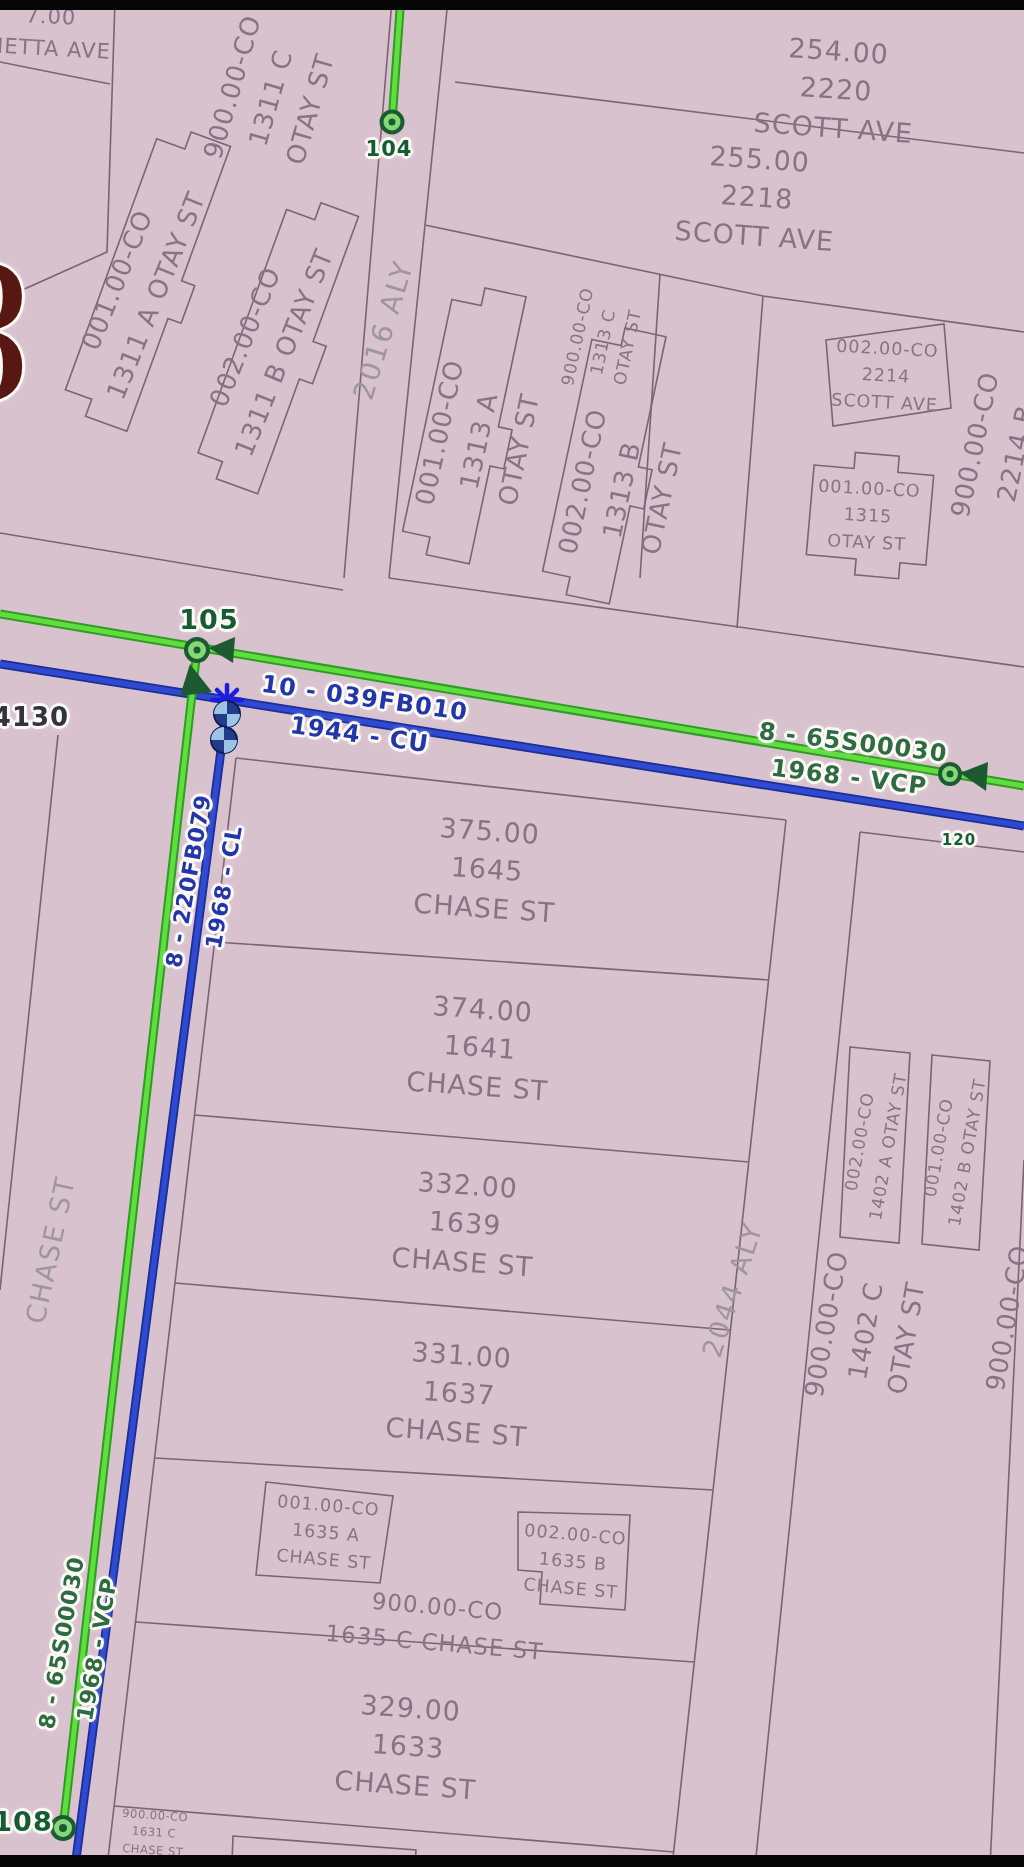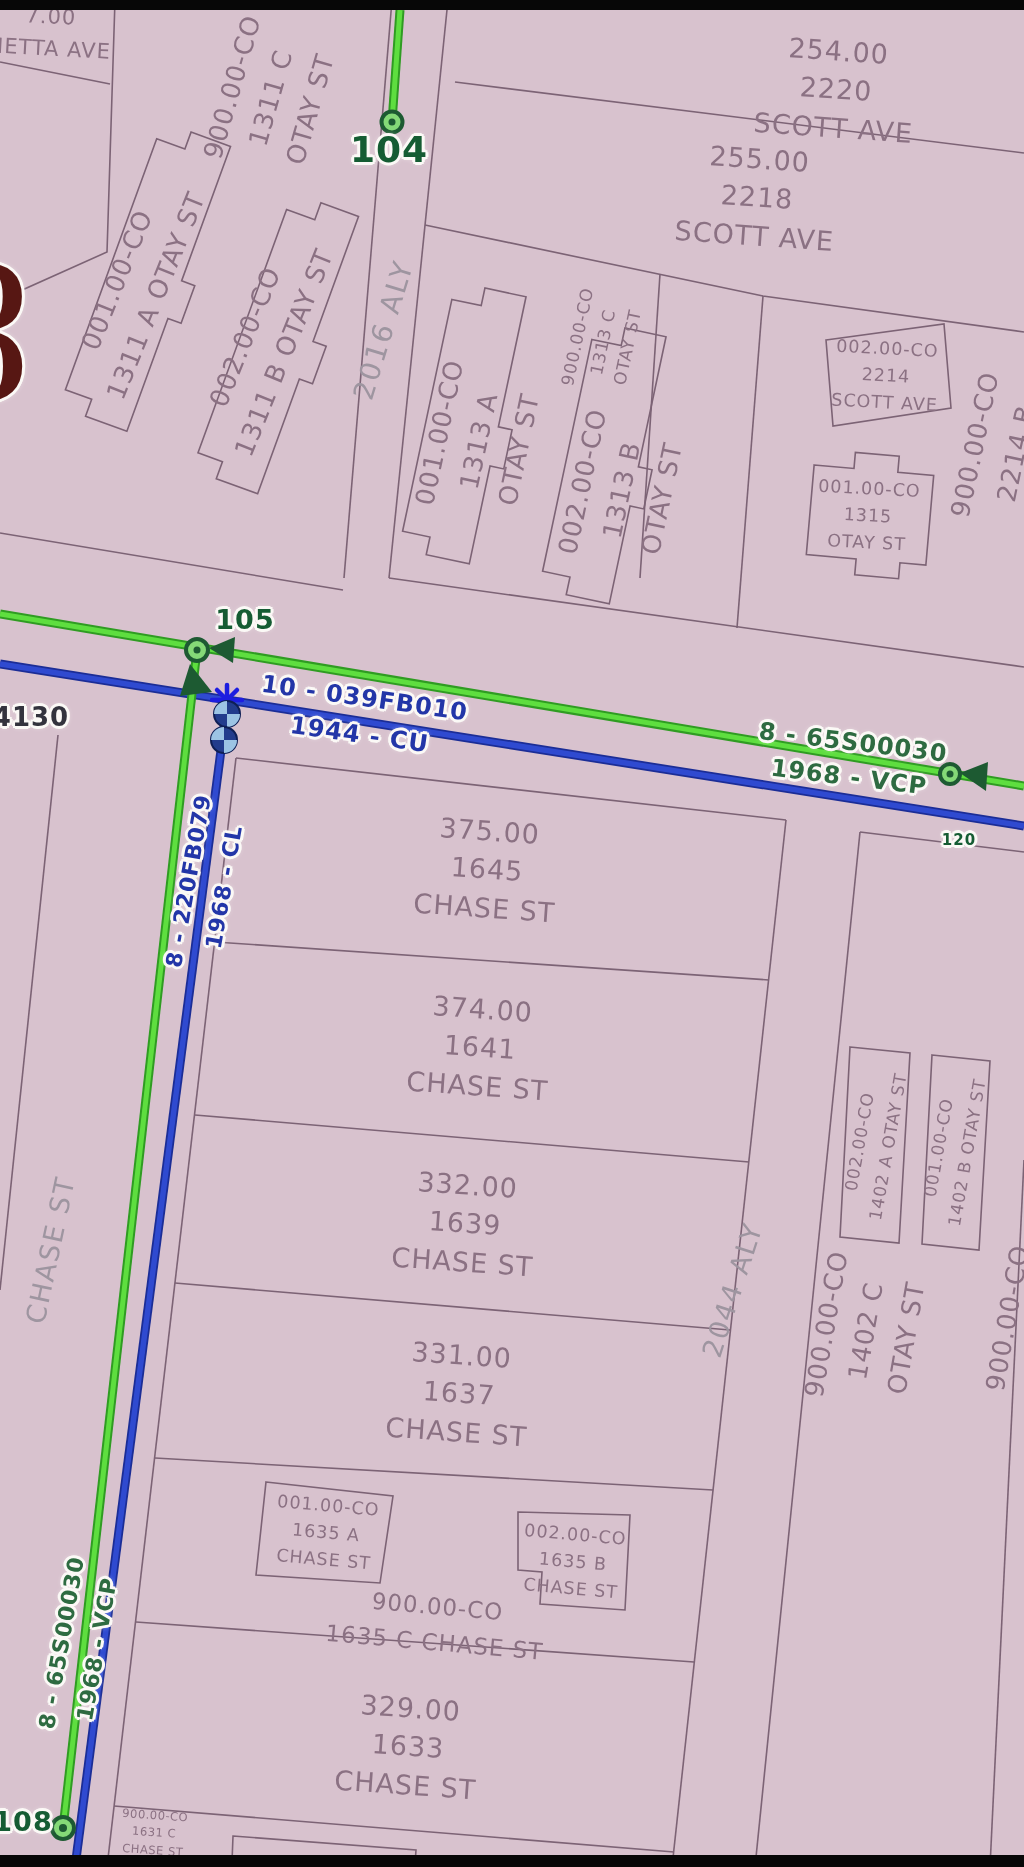--- a/index.html
+++ b/index.html
@@ -271,24 +271,24 @@
   <div class="lbl street" style="left:384px;top:330px;font-size:28px;transform:translate(-50%,-50%) rotate(-73deg);">
     <span>2016 ALY</span>
   </div>
   <div class="lbl street" style="left:733px;top:1290px;font-size:27px;transform:translate(-50%,-50%) rotate(-72deg);">
     <span>2044 ALY</span>
   </div>
   <div class="lbl street" style="left:51px;top:1250px;font-size:27px;transform:translate(-50%,-50%) rotate(-78deg);">
     <span>CHASE ST</span>
   </div>
 
-  <div class="lbl nodelbl halo" style="left:389px;top:150px;font-size:36px;transform:translate(-50%,-50%);text-align:right;">
+  <div class="lbl nodelbl halo" style="left:389px;top:150px;font-size:21px;transform:translate(-50%,-50%);text-align:right;">
     <span>104</span>
   </div>
-  <div class="lbl nodelbl halo" style="left:209px;top:620px;font-size:27px;transform:translate(-50%,-50%);margin-left:36px;">
+  <div class="lbl nodelbl halo" style="left:209px;top:620px;font-size:27px;transform:translate(-50%,-50%);">
     <span>105</span>
   </div>
   <div class="lbl nodelbl halo" style="left:23px;top:1822px;font-size:27px;transform:translate(-50%,-50%);">
     <span>108</span>
   </div>
   <div class="lbl nodelbl halo" style="left:959px;top:840px;font-size:15px;transform:translate(-50%,-50%);">
     <span>120</span>
   </div>
 
   <div class="lbl pipe-b halo" style="left:362px;top:717px;font-size:24px;line-height:1.55;transform:translate(-50%,-50%) rotate(8deg);">

